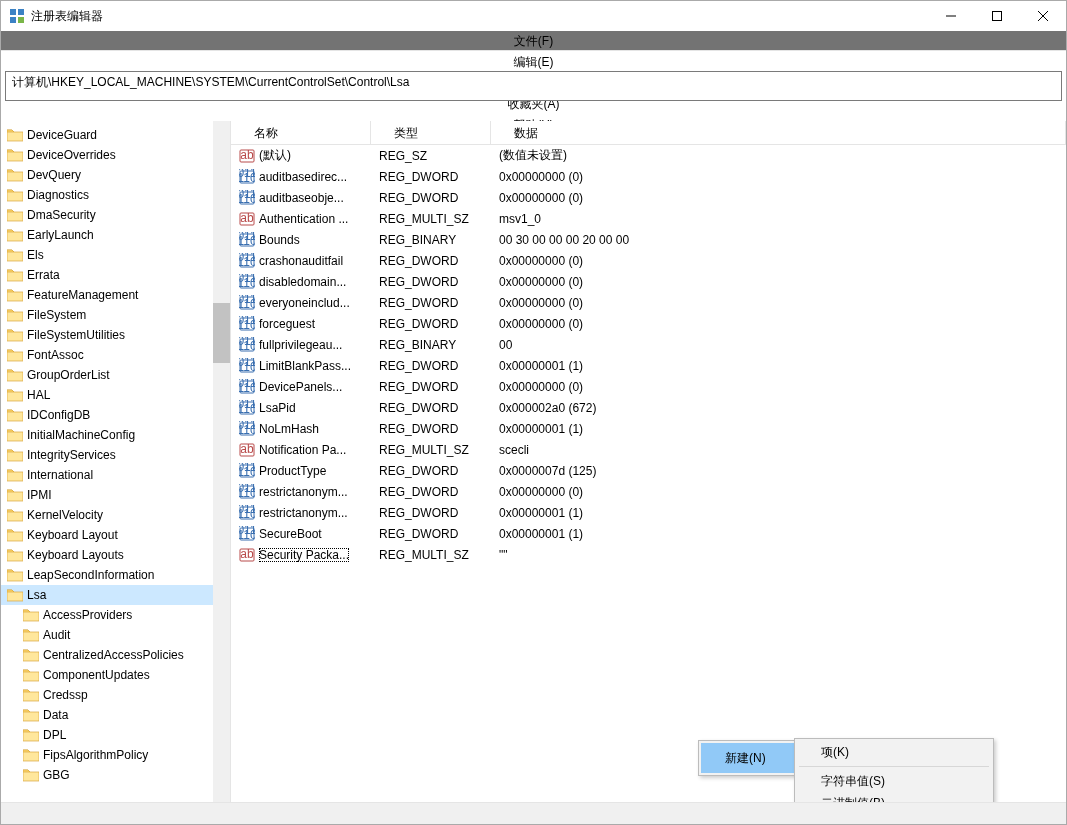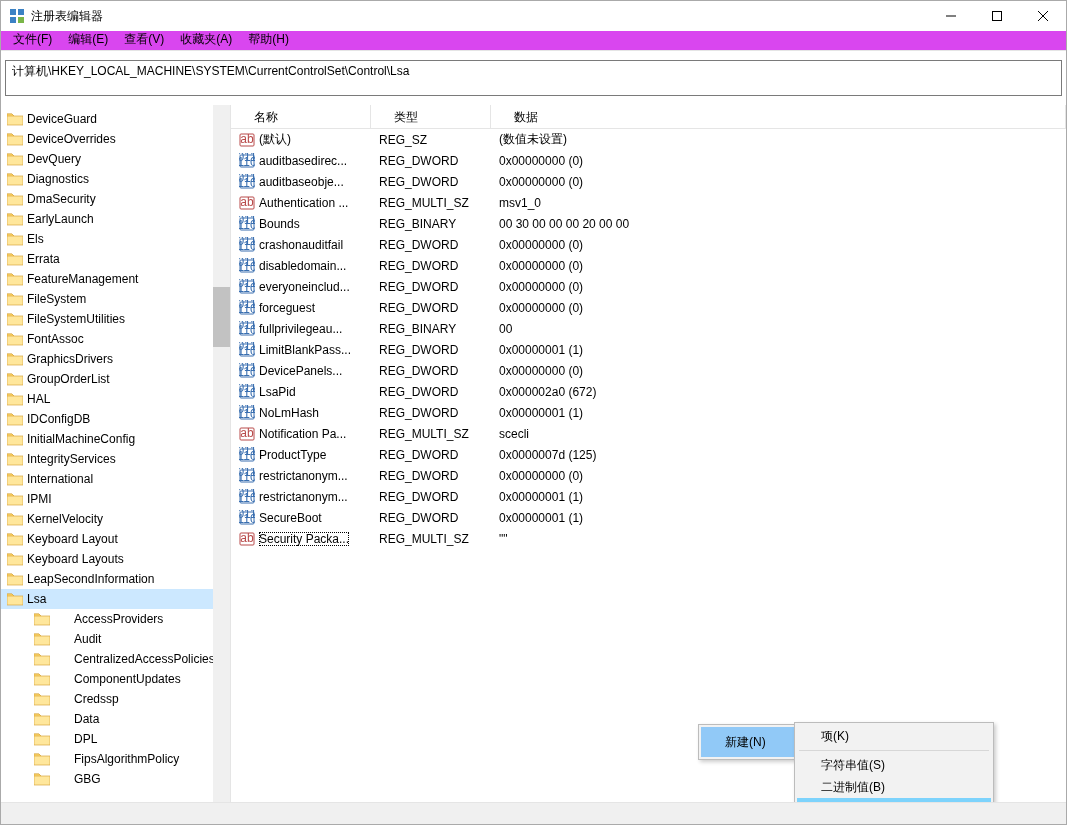--- a/index.html
+++ b/index.html
@@ -5,36 +5,36 @@
 * { margin: 0; padding: 0; box-sizing: border-box; font-family: "Microsoft YaHei", "Segoe UI", Tahoma, sans-serif; font-size: 12px; }
 body { background: #fff; width: 1067px; height: 825px; overflow: hidden; display: flex; flex-direction: column; border: 1px solid #aaa; }
 
 
 .titlebar { height: 30px; background: #fff; display: flex; align-items: center; padding: 0 0 0 8px; }
 .titlebar .app-icon { width: 16px; height: 16px; margin-right: 6px; }
 .titlebar .title { flex: 1; }
 .titlebar .wbtn { width: 46px; height: 30px; display: flex; align-items: center; justify-content: center; }
 
 
-.menubar { height: 20px; background: #d946ef; display: flex; align-items: center; padding: 0 4px 2px 4px; border-bottom: 1px solid #e5e5e5; }
+.menubar { height: 20px; background: #737373; display: flex; align-items: center; padding: 0 4px 2px 4px; border-bottom: 1px solid #e5e5e5; flex-direction: column; }
 .menubar .mitem { padding: 2px 8px; }
 
 
-.address { height: 36px; border: 1px solid #7a7a7a; margin: 9px 4px; padding: 2px 6px; background: #fff; white-space: nowrap; overflow: hidden; }
+.address { height: 30px; border: 1px solid #7a7a7a; margin: 20px 4px; padding: 2px 6px; background: #fff; white-space: nowrap; overflow: hidden; }
 
 
 .main { flex: 1; display: flex; min-height: 0; }
 .tree { width: 230px; border-right: 1px solid #e5e5e5; overflow-y: auto; position: relative; padding-top: 4px; }
 .tree-scrollbar { position: absolute; right: 0; top: 0; width: 17px; height: 100%; background: #f0f0f0; }
 .tree-thumb { position: absolute; right: 0; top: 182px; width: 17px; height: 60px; background: #c2c2c2; }
 .tree-inner { padding-right: 17px; }
 
 .titem { height: 20px; display: flex; align-items: center; padding-left: 6px; white-space: nowrap; }
 .titem.sub { padding-left: 6px; }
-.titem.sub2 { padding-left: 33px; gap: 20px; }
+.titem.sub2 { padding-left: 22px; }
 .titem.sel { background: #cce8ff; }
 .titem .ficon { width: 16px; height: 14px; margin-right: 4px; flex-shrink: 0; }
 
 
 .list { flex: 1; overflow: auto; position: relative; }
 .list-header { height: 24px; display: flex; border-bottom: 1px solid #e5e5e5; position: sticky; top: 0; background: #fff; }
 .list-header .col { padding: 4px 23px; border-right: 1px solid #e5e5e5; font-weight: normal; }
 .col-name { width: 140px; min-width: 140px; }
 .col-type { width: 120px; min-width: 120px; }
 .col-data { flex: 1; }
@@ -216,29 +216,20 @@
           </span>
           <span>FontAssoc</span>
         </div>
         <div class="titem sub">
           <span class="ficon">
             <svg viewBox="0 0 16 14" width="16" height="14">
               <path d="M0 2 L5 2 L7 4 L16 4 L16 13 L0 13 Z" fill="#ffe79c" stroke="#d9a741" stroke-width="0.7"></path>
               <path d="M0 2 L5 2 L7 4 L0 4 Z" fill="#ffd869" stroke="#d9a741" stroke-width="0.7"></path>
             </svg>
           </span>
-          <span>GraphicsDrivers</span>
-        </div>
-        <div class="titem sub">
-          <span class="ficon">
-            <svg viewBox="0 0 16 14" width="16" height="14">
-              <path d="M0 2 L5 2 L7 4 L16 4 L16 13 L0 13 Z" fill="#ffe79c" stroke="#d9a741" stroke-width="0.7"></path>
-              <path d="M0 2 L5 2 L7 4 L0 4 Z" fill="#ffd869" stroke="#d9a741" stroke-width="0.7"></path>
-            </svg>
-          </span>
           <span>GroupOrderList</span>
         </div>
         <div class="titem sub">
           <span class="ficon">
             <svg viewBox="0 0 16 14" width="16" height="14">
               <path d="M0 2 L5 2 L7 4 L16 4 L16 13 L0 13 Z" fill="#ffe79c" stroke="#d9a741" stroke-width="0.7"></path>
               <path d="M0 2 L5 2 L7 4 L0 4 Z" fill="#ffd869" stroke="#d9a741" stroke-width="0.7"></path>
             </svg>
           </span>
           <span>HAL</span>

